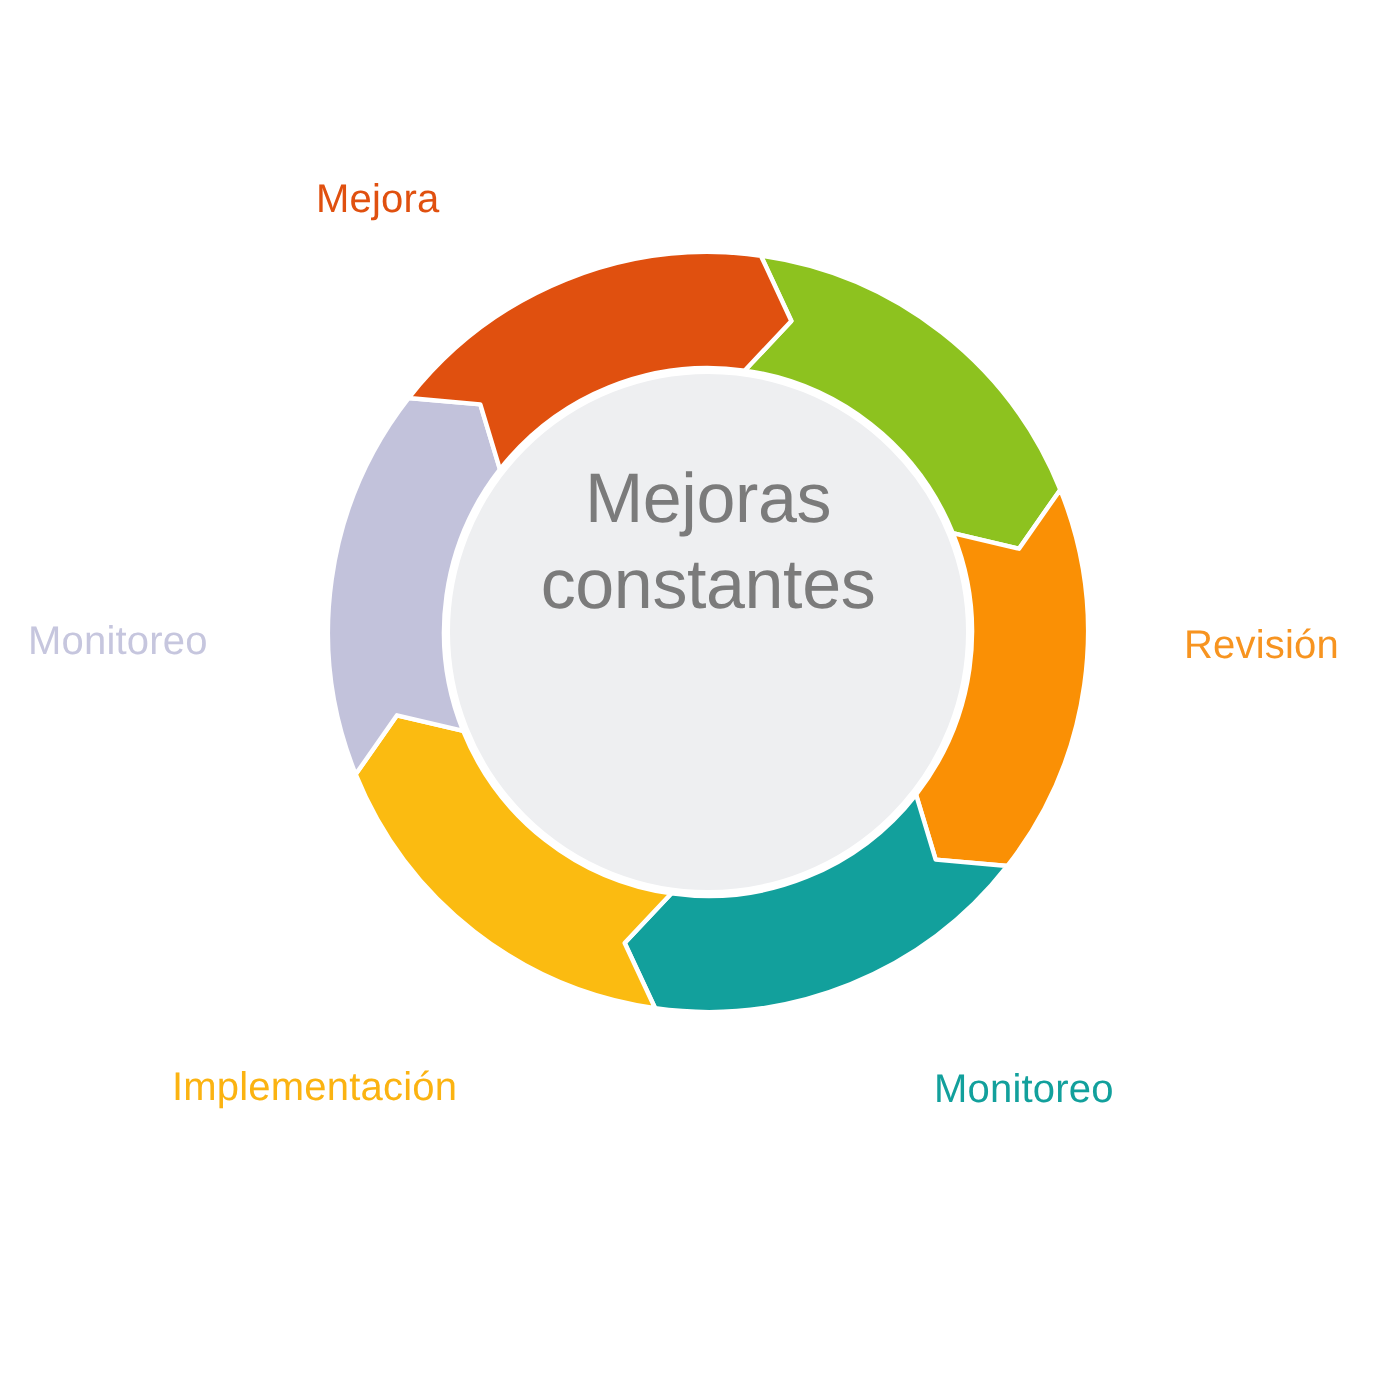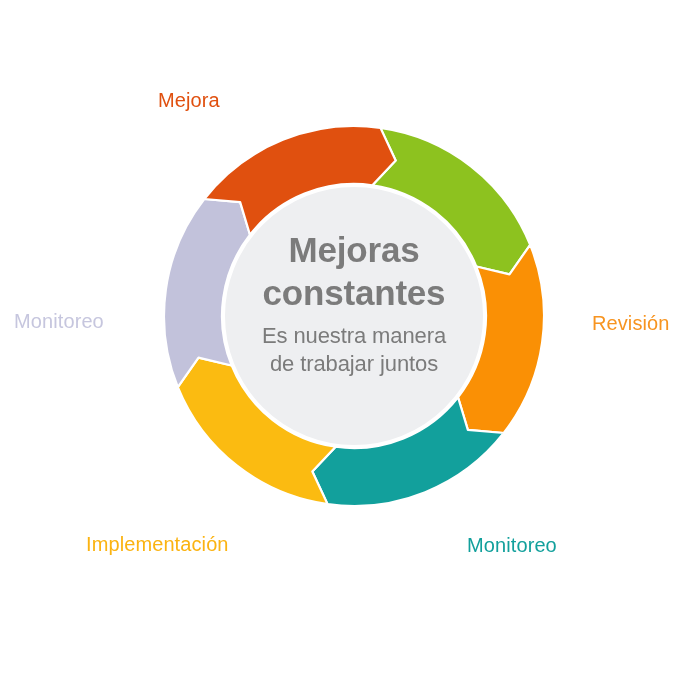--- a/index.html
+++ b/index.html
@@ -50,21 +50,21 @@
     left: 224px;
     top: 228px;
     width: 260px;
     text-align: center;
     color: #7c7c7c;
     pointer-events: none;
   }
   .center-headline {
     font-size: 35px;
     line-height: 43px;
-    font-weight: 700;
+    font-weight: 400;
     color: #7b7b7b;
     letter-spacing: -0.2px;
     white-space: pre-line;
   }
   .center-subline {
     margin-top: 8px;
     font-size: 22px;
     line-height: 28px;
     font-weight: 400;
     color: #7b7b7b;
@@ -100,22 +100,20 @@
         <path d="M 327.56 504.15 A 190 190 0 0 1 177.84 387.18 L 198.49 357.67 L 231.61 365.45 A 132 132 0 0 0 335.63 446.72 L 312.33 471.51 Z" fill="#fbbb11" class="segment-shape"></path>
         <path d="M 177.84 387.18 A 190 190 0 0 1 204.28 199.02 L 240.16 202.16 L 249.98 234.73 A 132 132 0 0 0 231.61 365.45 L 198.49 357.67 Z" fill="#c2c2db" class="segment-shape"></path>
         <path d="M 204.28 199.02 A 190 190 0 0 1 380.44 127.85 L 395.67 160.49 L 372.37 185.28 A 132 132 0 0 0 249.98 234.73 L 240.16 202.16 Z" fill="#e0500f" class="segment-shape"></path>
       </g>
     <circle id="hub" class="hub-circle" cx="354" cy="316" r="130" fill="#eeeff1"></circle>
   </svg>
 
   <div id="center-text" style="color: rgb(123, 123, 123);">
     <div class="center-headline">Mejoras
 constantes</div>
-    <div class="center-subline">Es nuestra manera
-de trabajar juntos</div>
   </div>
 
   <div class="stage-label" id="label-mejora" style="color: rgb(224, 80, 15);">Mejora</div>
 
 
   <div class="stage-label" id="label-revision" style="color: rgb(247, 148, 32);">Revisión</div>
 
   <div class="stage-label" id="label-desarrollo" style="color: rgb(18, 160, 156);">Monitoreo</div>
 
   <div class="stage-label" id="label-implementacion" style="color: rgb(251, 179, 17);">Implementación</div>

